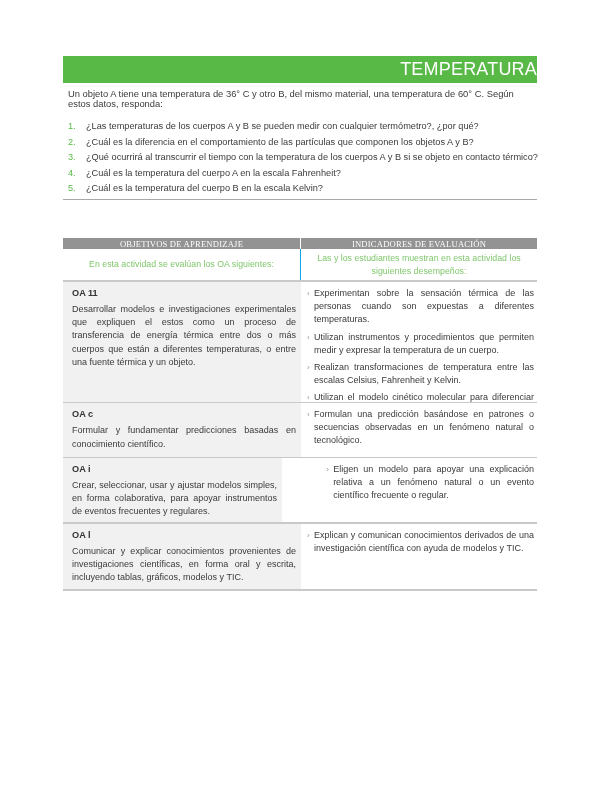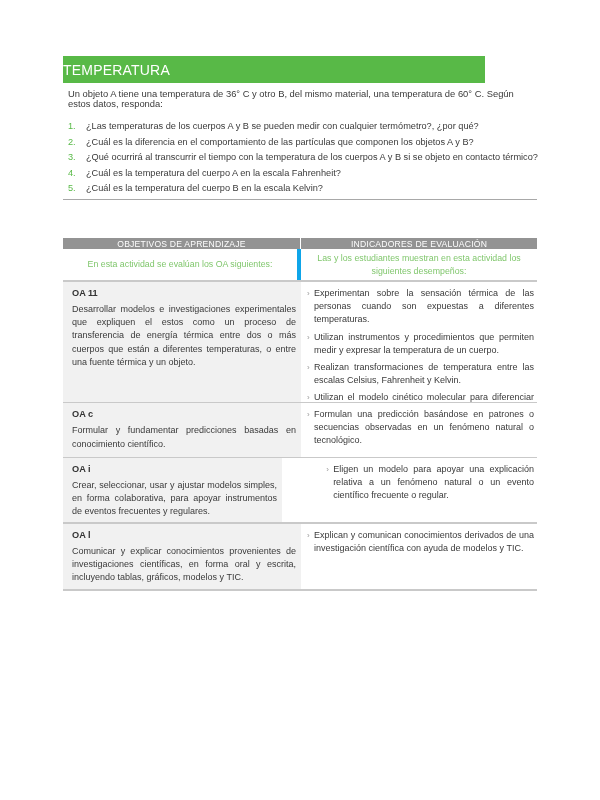--- a/index.html
+++ b/index.html
@@ -1,55 +1,55 @@
 <!DOCTYPE html>
 <html><head>
   <meta charset="utf-8">
   <style>
     * { box-sizing: border-box; margin: 0; padding: 0; }
     html, body { width: 600px; height: 800px; background: #ffffff; }
     body { font-family: "DejaVu Sans Condensed", "DejaVu Sans", "Liberation Sans", sans-serif; color: #3a3a3a; position: relative; overflow: hidden; }
 
     .banner {
-      position: absolute; left: 63px; top: 56px; width: 422px; height: 27px;
+      position: absolute; left: 63px; top: 56px; width: 474px; height: 27px;
       background: #58b947; color: #ffffff;
-      display: flex; align-items: center; justify-content: flex-start;
-      font-family: "Liberation Sans", sans-serif; font-size: 14px; letter-spacing: 0.2px;
+      display: flex; align-items: center; justify-content: flex-end;
+      font-family: "Liberation Sans", sans-serif; font-size: 18px; letter-spacing: 0.2px;
     }
 
     .intro {
       position: absolute; left: 68px; top: 89px; width: 465px;
       font-family: "Liberation Sans", sans-serif; font-size: 9.4px; line-height: 10px; color: #3a3a3a;
     }
 
     .questions { position: absolute; left: 68px; top: 119px; width: 470px; list-style: none; }
     .questions li {
       font-family: "Liberation Sans", sans-serif; font-size: 9.2px; line-height: 15.6px; color: #3a3a3a;
       display: flex;
     }
     .questions .num { color: #58b947; width: 18px; flex: none; }
 
     .divider { position: absolute; left: 63px; top: 199px; width: 474px; height: 1px; background: #a8a8a8; }
 
     .oa-table { position: absolute; left: 63px; top: 226px; width: 474px; }
     .thead { display: flex; height: 23px; }
     .thead div {
       background: #939393; color: #ffffff;
-      font-family: Liberation Sans, sans-serif; font-size: 8.6px; letter-spacing: 0.2px;
+      font-family: Liberation Serif, serif; font-size: 8.6px; letter-spacing: 0.2px;
       display: flex; align-items: center; justify-content: center; margin-top: 12px;
     }
     .thead .c1 { width: 238px; border-right: 1px solid #ffffff; }
     .thead .c2 { width: 236px; }
 
     .subhead { display: flex; height: 33px; border-bottom: 2px solid #c9c9c9; }
     .subhead div {
       color: #7fc66b; font-family: "Liberation Sans", sans-serif; font-size: 8.8px; line-height: 12.5px;
       display: flex; align-items: center; justify-content: center; text-align: center; padding: 0 4px;
     }
-    .subhead .c1 { width: 238px; border-right: 4px solid #0ea5e9; }
+    .subhead .c1 { width: 238px; border-right: 1px solid #0ea5e9; }
     .subhead .c2 { width: 236px; }
 
     .row { display: flex; border-bottom: 2px solid #c9c9c9; }
     .row .left { width: 238px; background: #f1f1f1; padding: 5px 5px 6px 9px; }
     .row .right { width: 236px; background: #ffffff; padding: 5px 3px 6px 6px; }
     .oa-code { font-family: "Liberation Sans", sans-serif; font-weight: bold; font-size: 9.2px; line-height: 13px; color: #333; margin-bottom: 3px; }
     .oa-desc { font-family: "Liberation Sans", sans-serif; font-size: 9px; line-height: 13.2px; color: #3a3a3a; text-align: justify; }
     .indicators { list-style: none; }
     .indicators li {
       font-family: "Liberation Sans", sans-serif; font-size: 9px; line-height: 13.2px; color: #3a3a3a;

